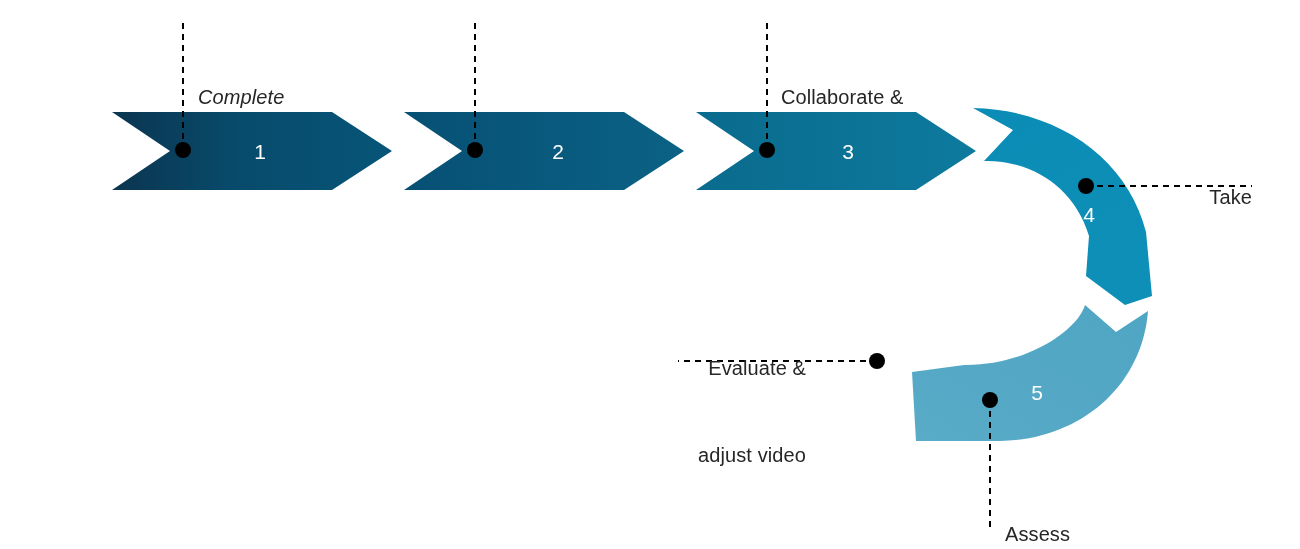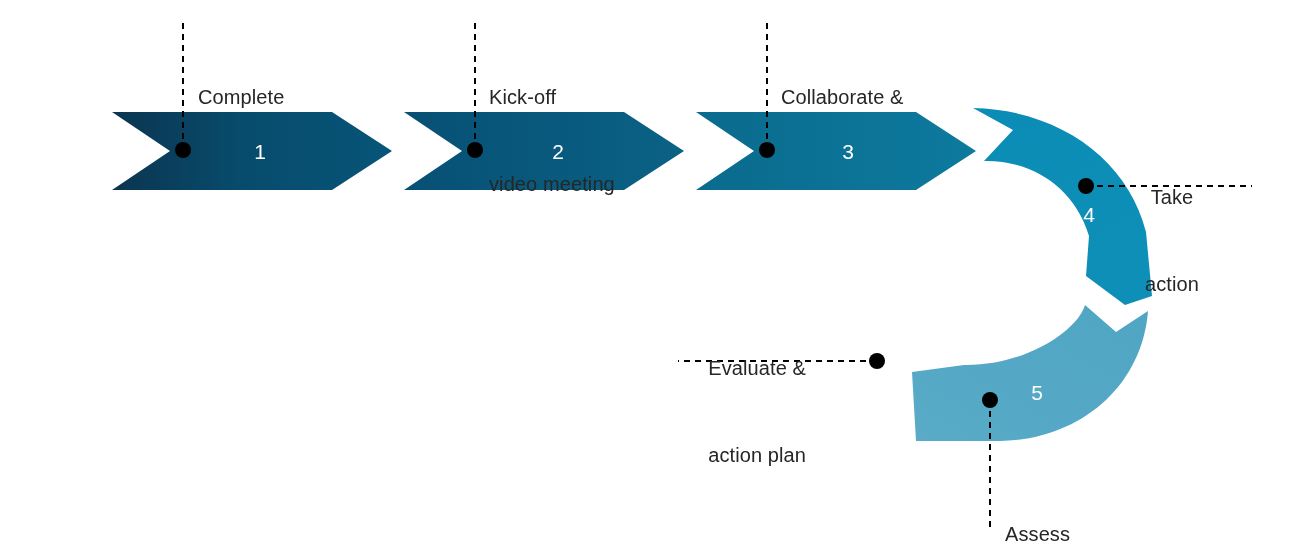--- a/index.html
+++ b/index.html
@@ -142,41 +142,36 @@
       <circle cx="990" cy="400" r="8" fill="#000000"></circle>
     </g>
 
     <g>
       <line x1="877" y1="361" x2="678" y2="361" stroke="#000000" stroke-width="2" stroke-dasharray="6 5"></line>
       <circle cx="877" cy="361" r="8" fill="#000000"></circle>
     </g>
 
   </svg>
 
-  <div class="callout-label" style="left:198px; top:25px;">
+  <div class="callout-label" style="left:198px; top:25px;font-style:italic;">
     <div>Complete</div>
   </div>
 
-  <div class="callout-label" style="left:489px; top:25px;">
-    <div>Kick-off</div>
-    <div>video meeting</div>
-  </div>
 
   <div class="callout-label" style="left:781px; top:25px;text-align:right;">
     <div>Collaborate &amp;</div>
   </div>
 
-  <div class="callout-label align-right" style="right:48px; top:125px; width:160px;text-align:center;">
+  <div class="callout-label align-right" style="right:48px; top:125px; width:160px;">
     <div>Take</div>
-    <div>action</div>
   </div>
 
   <div class="callout-label" style="left:1005px; top:462px;">
     <div>Assess</div>
     
   </div>
 
   <div class="callout-label align-right" style="left:606px; top:296px; width:200px;">
     <div>Evaluate &amp;</div>
-    <div>action plan</div>
+    <div>adjust video</div>
   </div>
 
 </div>
 
 </body></html>

